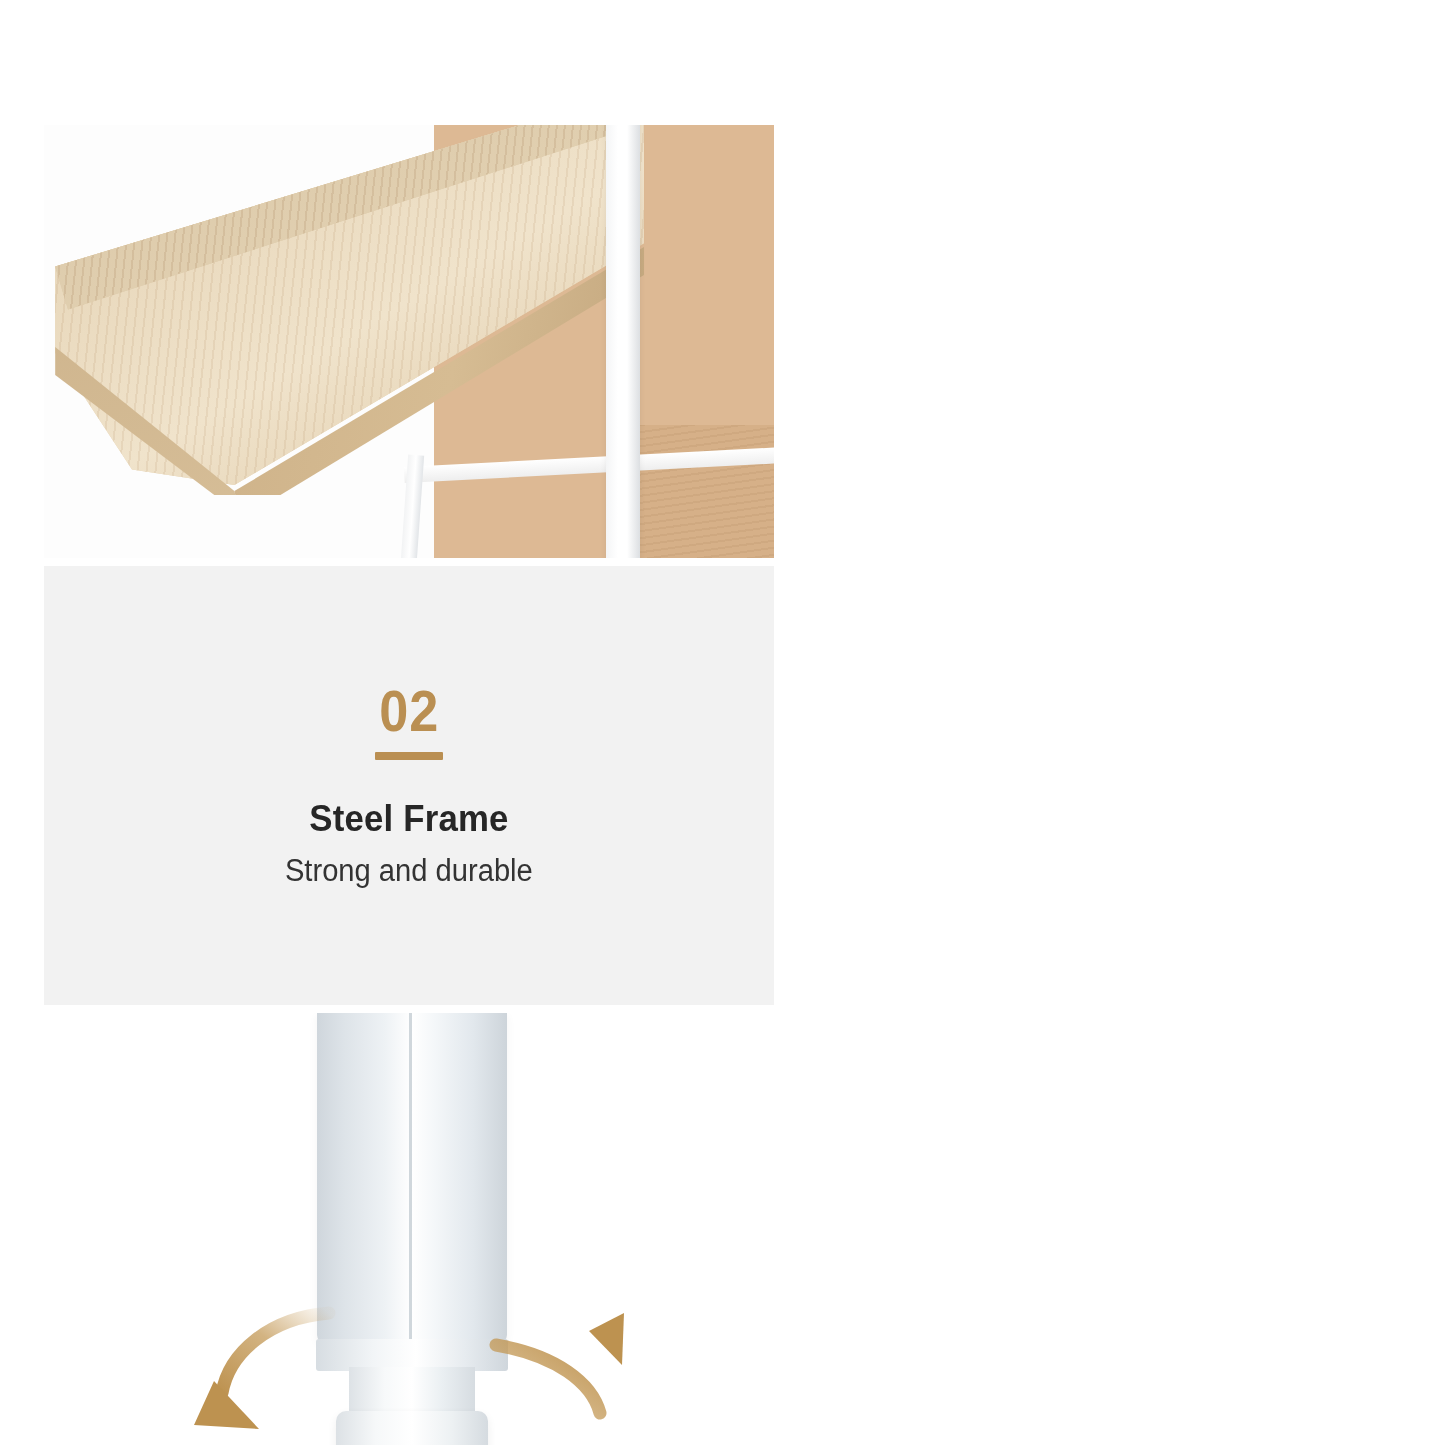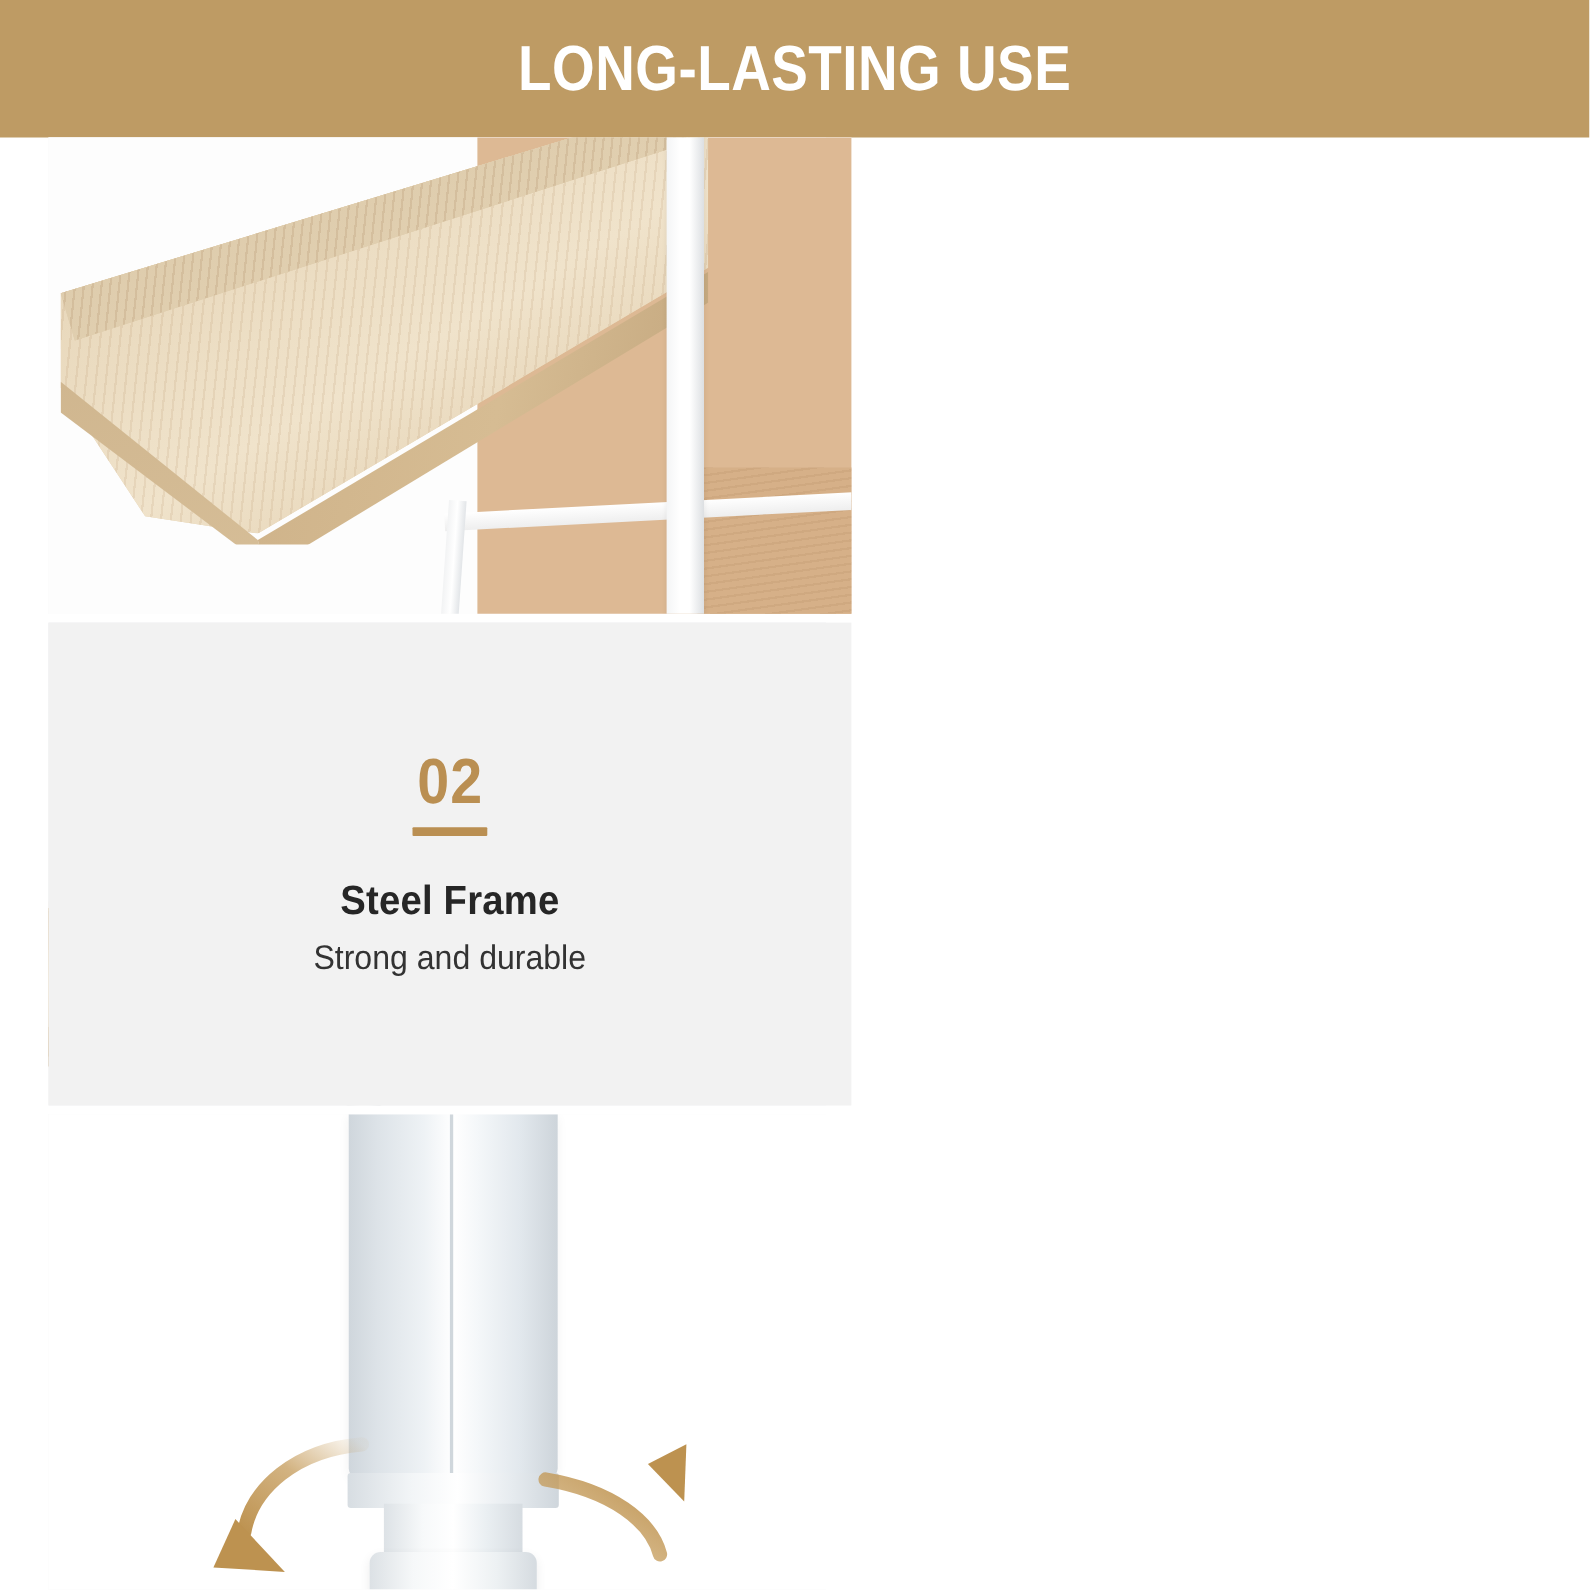--- a/index.html
+++ b/index.html
@@ -242,23 +242,20 @@
     border-radius:10px 10px 14px 14px;
     box-shadow:0 4px 10px rgba(0,0,0,0.07);
   }
   .arrow-svg { position:absolute; left:0; top:0; width:730px; height:432px; }
 </style>
 </head>
 <body>
 
 <div class="page">
 
-  <div class="header-band">
-    <div class="header-title">LONG-LASTING USE</div>
-  </div>
 
   <div class="grid">
 
     <div class="cell cell-r1c1 text-cell">
       <div class="num">01</div>
       <div class="num-rule"></div>
       <div class="feat-title">High-quality MDF Board</div>
       <div class="feat-sub">Smooth surface</div>
     </div>
 

